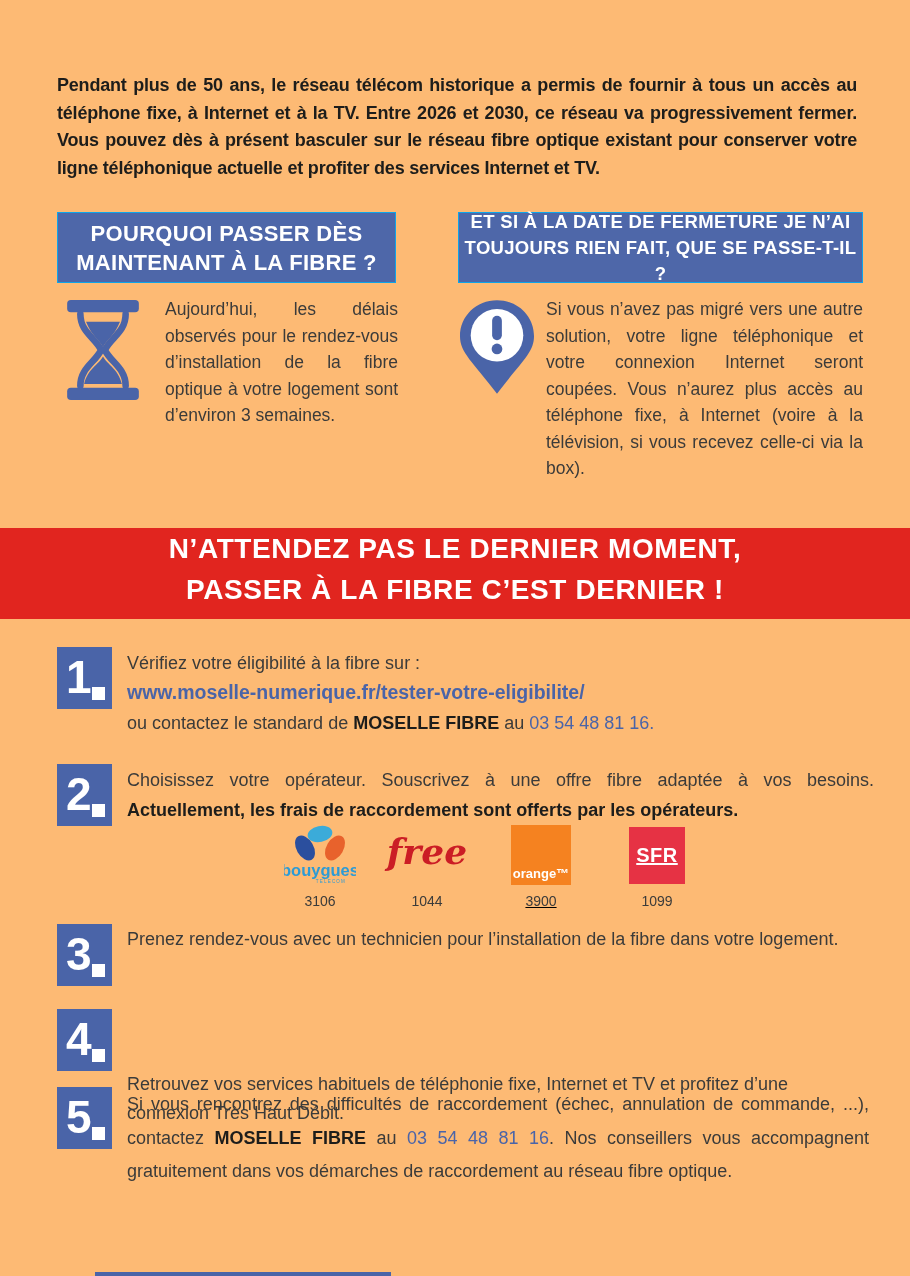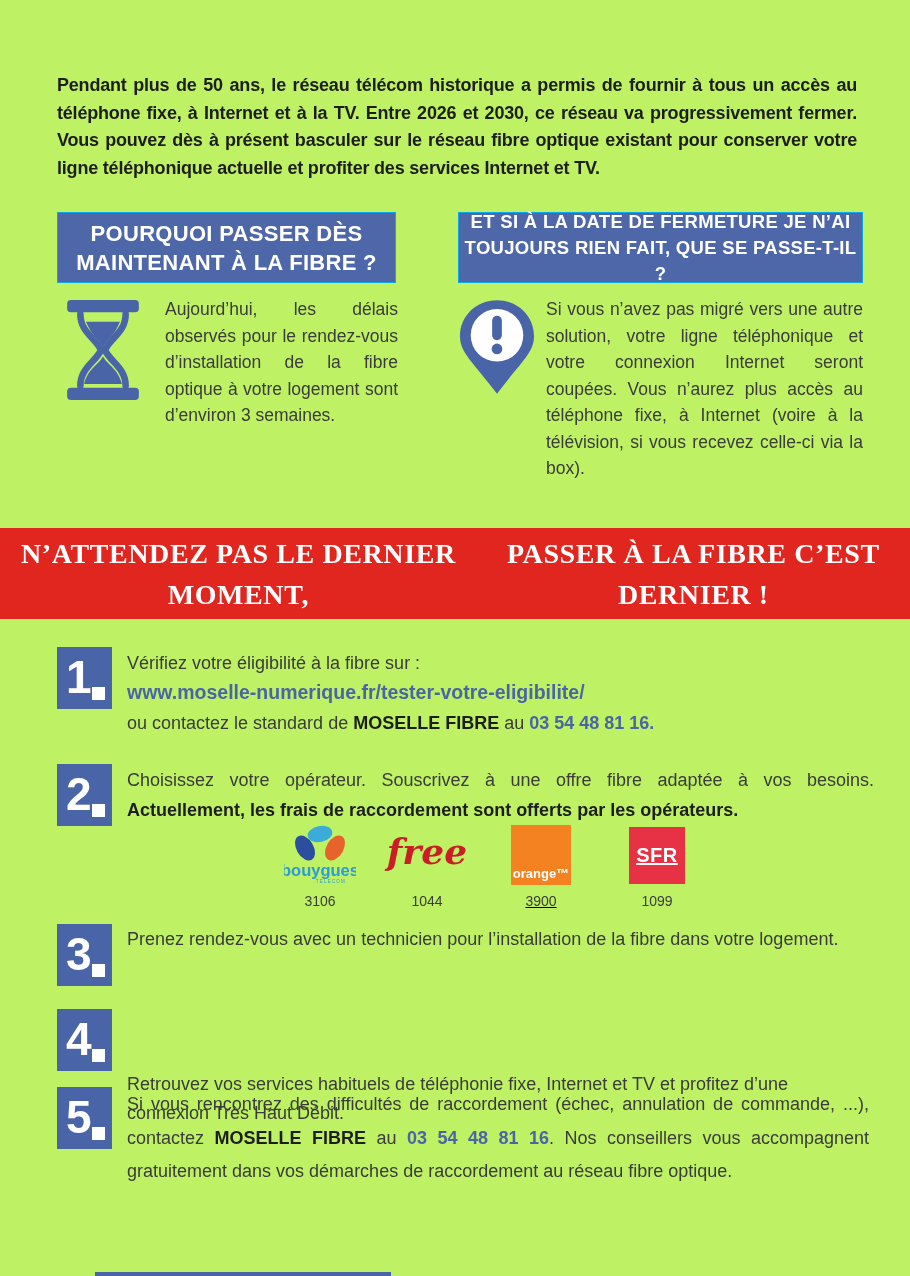--- a/index.html
+++ b/index.html
@@ -1,17 +1,17 @@
 <!DOCTYPE html>
 <html><head>
 <meta charset="utf-8">
 <style>
   html,body { margin:0; padding:0; background:#ffffff; }
   .page {
-    position:relative; width:910px; height:1276px; background:#bef264;
+    position:relative; width:910px; height:1276px; background:#fdba74;
     font-family:"Liberation Sans", sans-serif; overflow:hidden;
   }
   
   .intro {
     position:absolute; left:57px; top:72px; width:800px; margin:0;
     font-weight:bold; color:#1d1d1b; font-size:18px; line-height:27.5px;
     text-align:justify; letter-spacing:-0.2px;
   }
   
   .hdr {
@@ -27,22 +27,22 @@
     line-height:26.5px; text-align:justify;
   }
   .colbody.left  { left:165px; top:296px; width:233px; }
   .colbody.right { left:546px; top:296px; width:317px; }
   .icon { position:absolute; }
   .icon-hourglass { left:62px;  top:300px; }
   .icon-pin       { left:460px; top:300px; }
   
   .banner {
     position:absolute; left:0; top:528px; width:910px; height:91px; background:#e1251f;
-    color:#ffffff; display:flex; flex-direction:row; align-items:center; justify-content:flex-start;
-    font-weight:bold; font-size:28px; line-height:41px; text-align:center; letter-spacing:0.6px;font-family:Liberation Serif, serif;
+    color:#ffffff; display:flex; flex-direction:column; align-items:center; justify-content:flex-start;
+    font-weight:bold; font-size:28px; line-height:41px; text-align:center; letter-spacing:0.6px;
   }
   
   .numbox {
     position:absolute; left:57px; width:55px; height:62px; background:#4a64a8;
   }
   .numbox .digit {
     position:absolute; left:9px; top:50%; transform:translateY(-52%);
     color:#ffffff; font-weight:bold; font-size:46px;
   }
   .numbox .dot {
@@ -52,21 +52,21 @@
   
   .stx { position:absolute; left:123px; margin:4px; color:#3b3b3a; font-size:18px; line-height:29px; }
   .s1 { top:646px; width:745px; line-height:27px; }
   .s1 .url { display:block; font-size:19.5px; font-weight:bold; color:#4a64a8; line-height:31px; }
   .s1 .l3  { display:block; line-height:31px; }
   .s2 { top:761px; width:747px; line-height:30px; text-align:justify; }
   .s3 { top:921px; width:745px; }
   .s4 { top:1066px; width:745px; }
   .s5 { top:1084px; width:742px; line-height:33.5px; text-align:justify; }
   .b    { font-weight:bold; color:#1d1d1b; }
-  .blue { font-weight:bold; color:#4a64a8; }
+  .blue { font-weight:normal; color:#4a64a8; }
   
   .op {
     position:absolute; top:822px; width:96px; height:88px;
     display:flex; flex-direction:column; align-items:center; justify-content:space-between;
   }
   .op-bouygues { left:272px; } .op-free { left:379px; } .op-orange { left:493px;text-decoration:underline; } .op-sfr { left:609px; }
   .op .phone { font-size:14px; color:#3b3b3a; line-height:18px; }
   .logo-slot { height:66px; display:flex; align-items:center; justify-content:center; }
   .logo-free {
     font-family:"DejaVu Serif", serif; font-style:italic; font-weight:bold;

